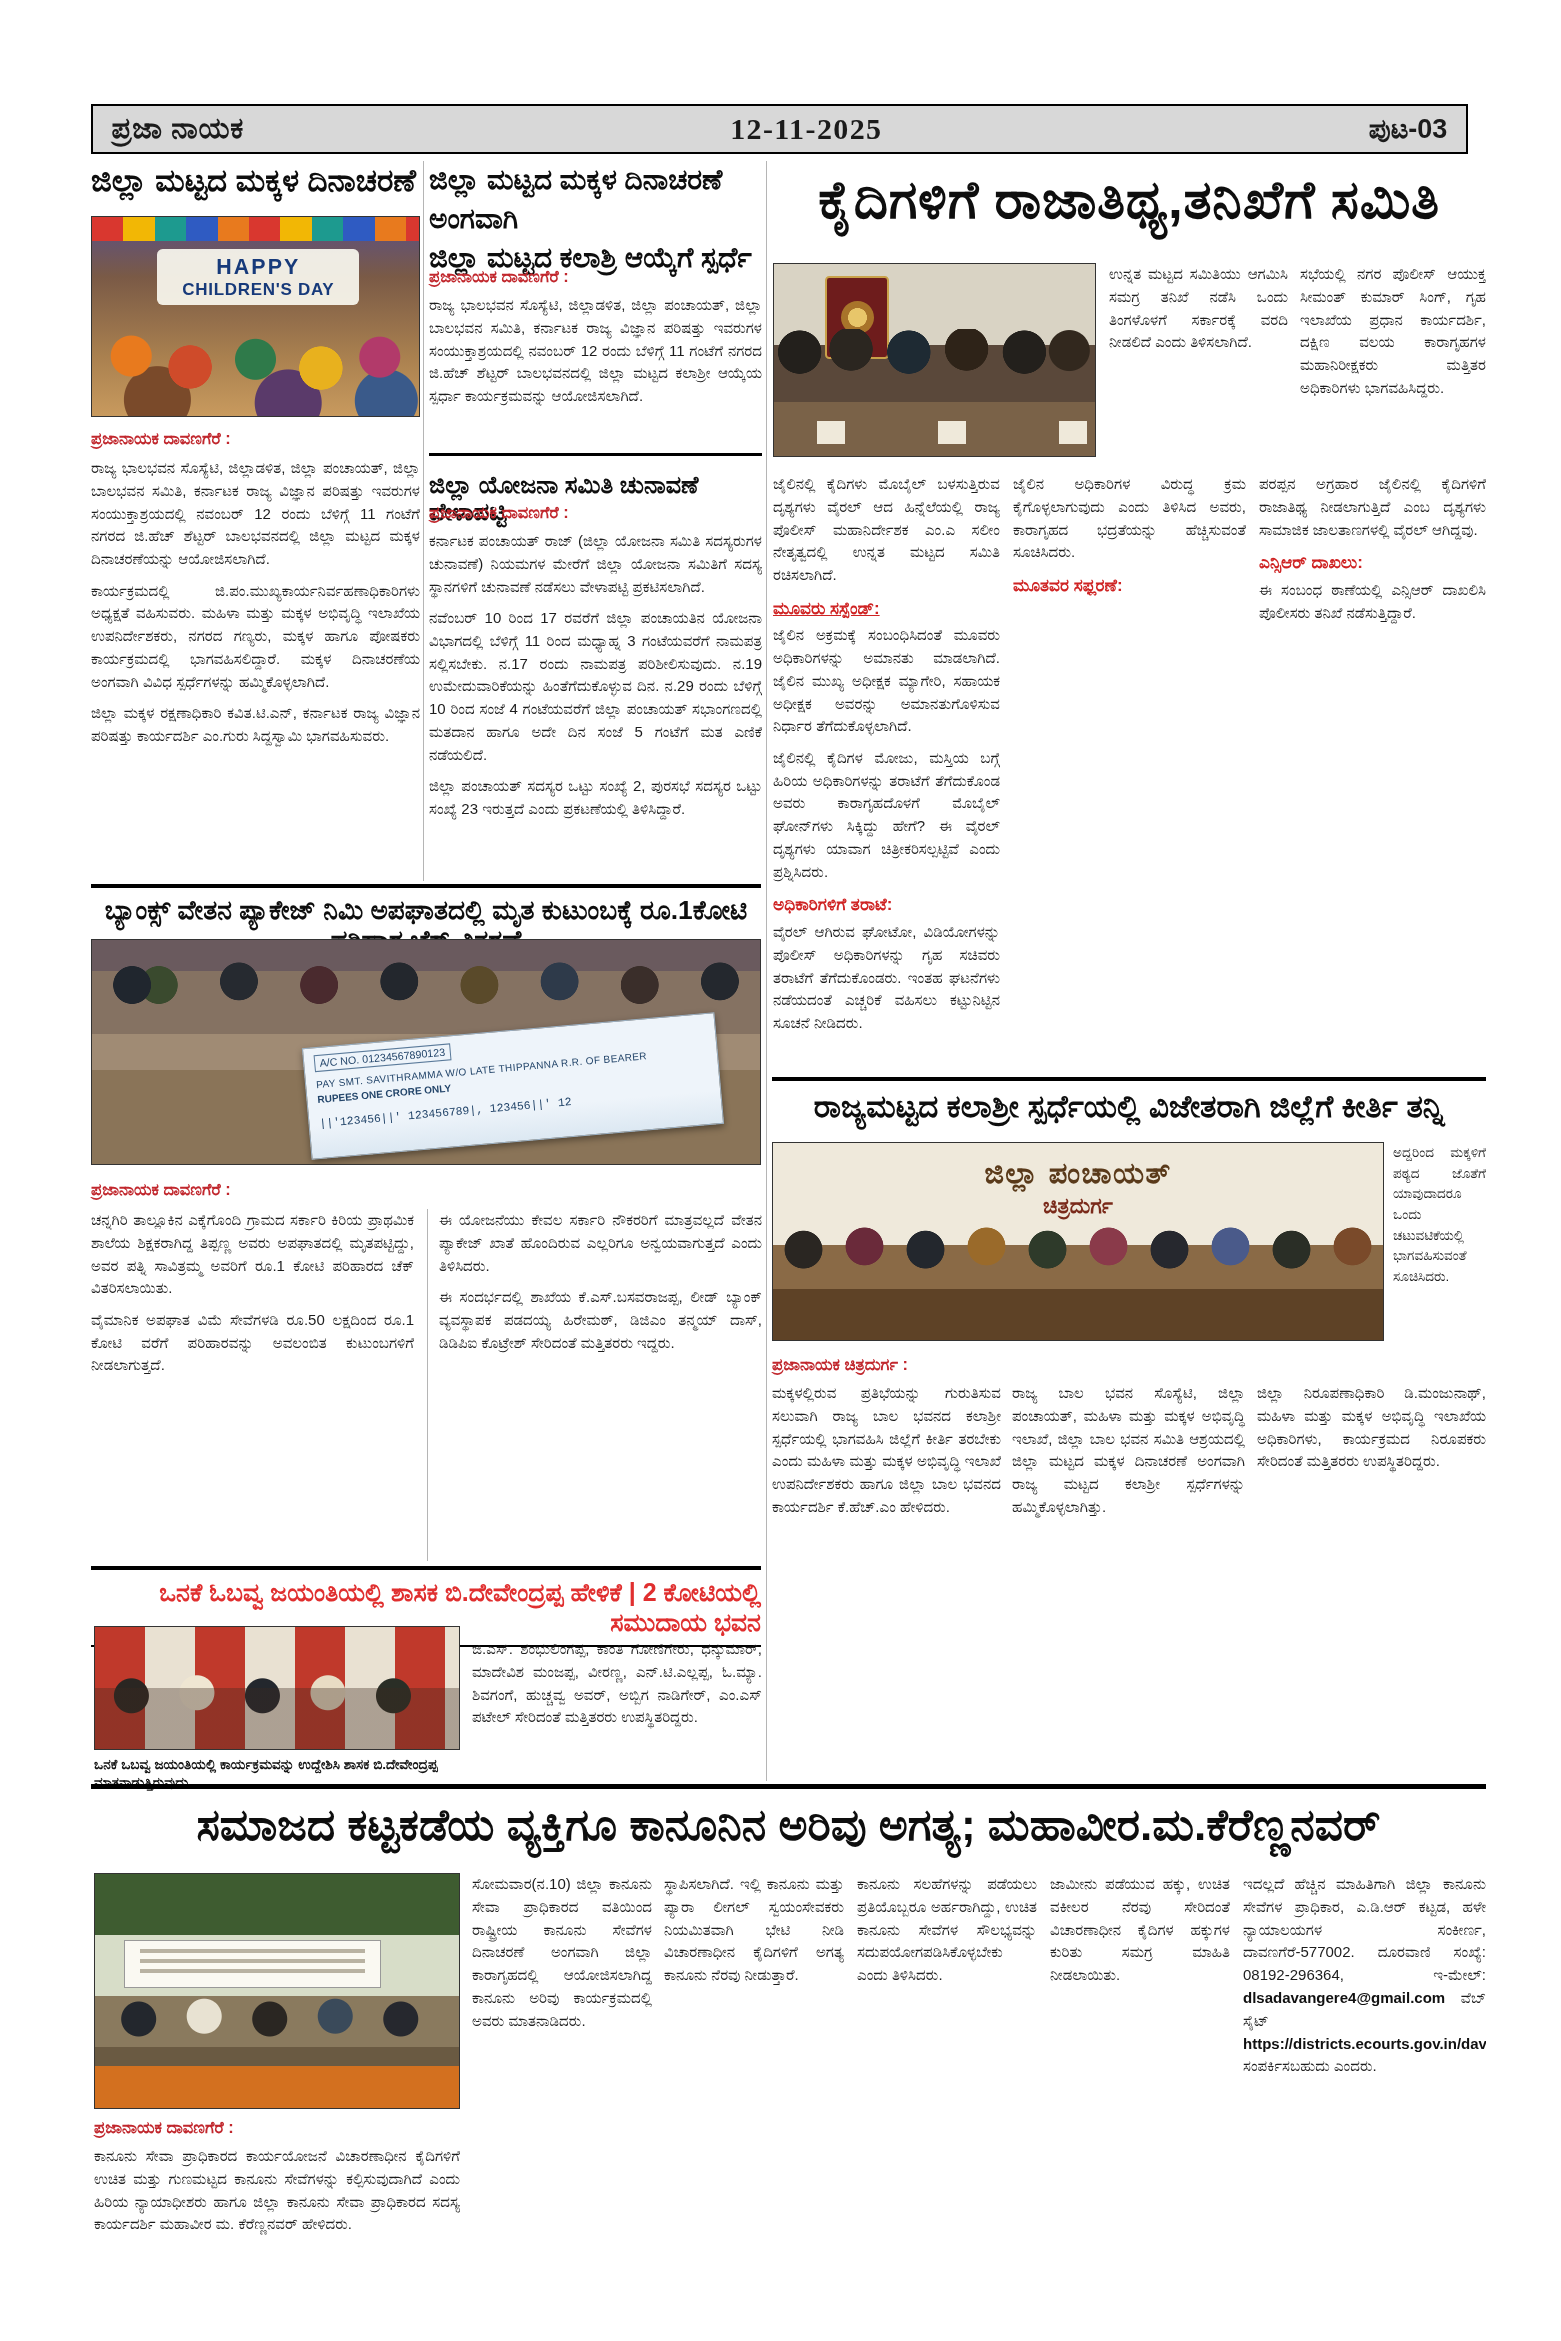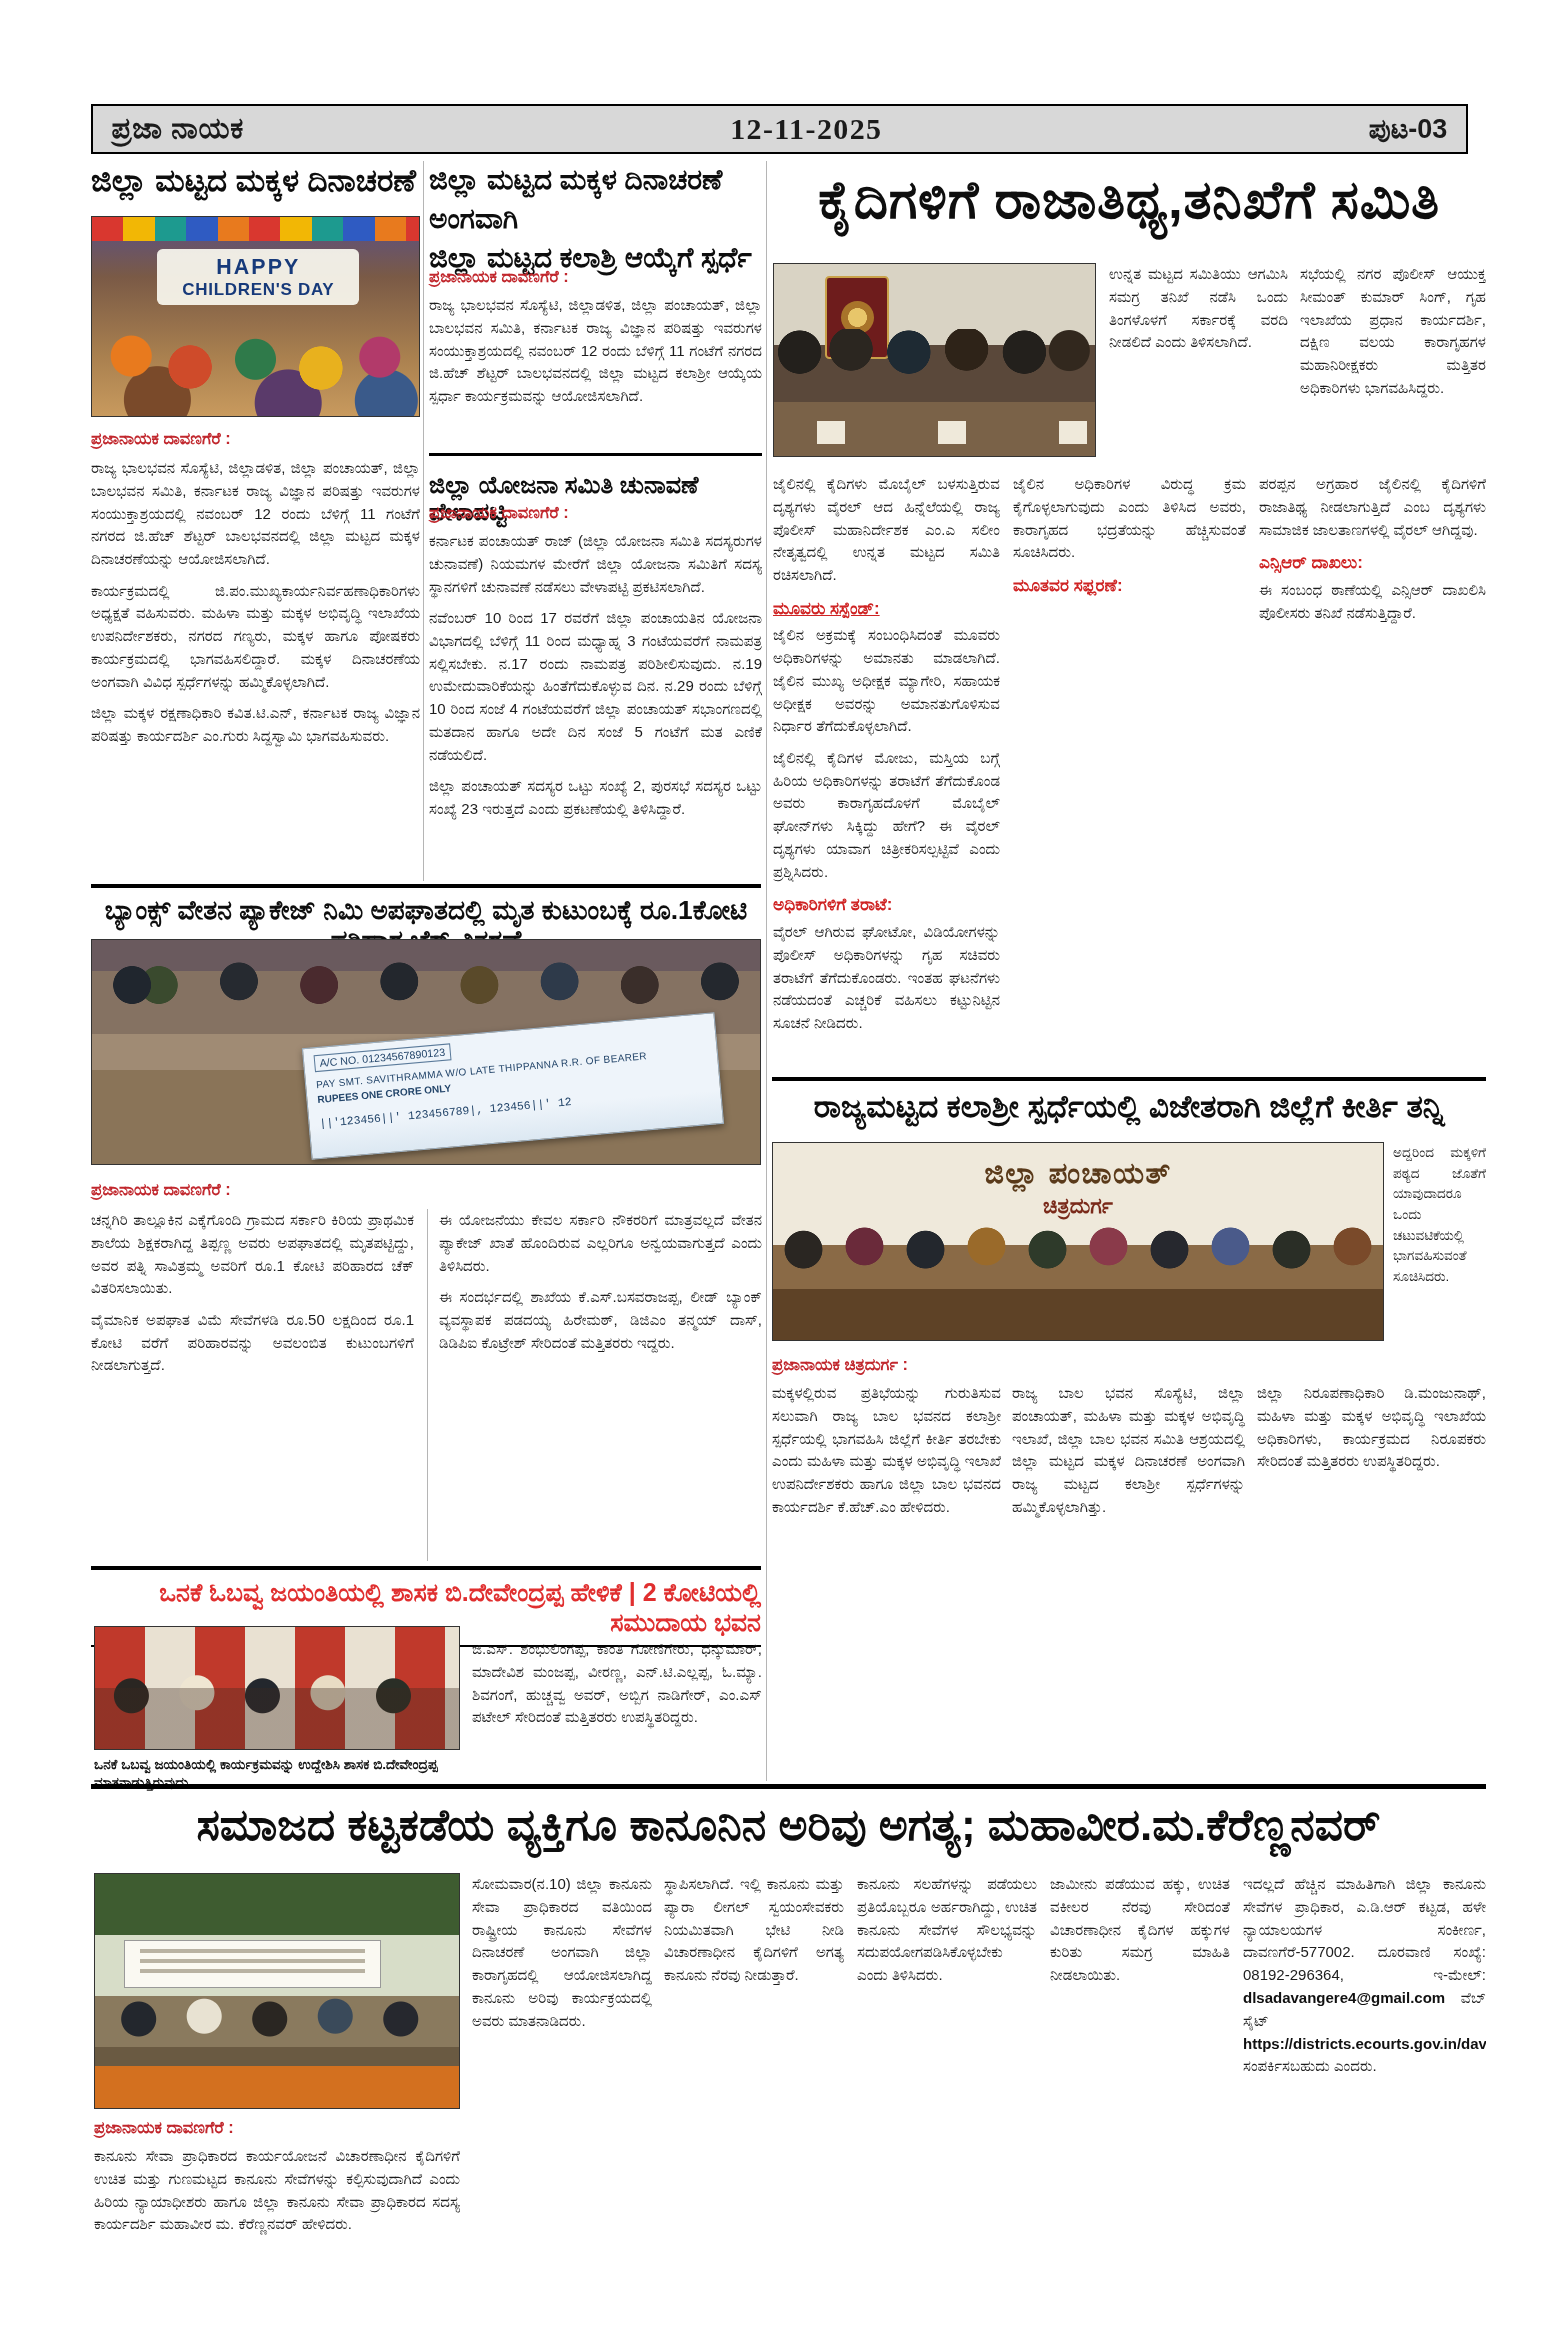--- a/index.html
+++ b/index.html
@@ -261,21 +261,21 @@
   <div class="abs ph ph-leg" style="left:94px;top:1873px;width:366px;height:236px;">
     <div class="leg-banner"></div>
     <div class="figs leg-figs"></div>
     <div class="leg-table"></div>
   </div>
   <div class="abs byline" style="left:94px;top:2118px;">ಪ್ರಜಾನಾಯಕ ದಾವಣಗೆರೆ :</div>
   <div class="abs body-txt" style="left:94px;top:2145px;width:366px;height:169px;">
     <p>ಕಾನೂನು ಸೇವಾ ಪ್ರಾಧಿಕಾರದ ಕಾರ್ಯಯೋಜನೆ ವಿಚಾರಣಾಧೀನ ಕೈದಿಗಳಿಗೆ ಉಚಿತ ಮತ್ತು ಗುಣಮಟ್ಟದ ಕಾನೂನು ಸೇವೆಗಳನ್ನು ಕಲ್ಪಿಸುವುದಾಗಿದೆ ಎಂದು ಹಿರಿಯ ನ್ಯಾಯಾಧೀಶರು ಹಾಗೂ ಜಿಲ್ಲಾ ಕಾನೂನು ಸೇವಾ ಪ್ರಾಧಿಕಾರದ ಸದಸ್ಯ ಕಾರ್ಯದರ್ಶಿ ಮಹಾವೀರ ಮ. ಕೆರೆಣ್ಣನವರ್ ಹೇಳಿದರು.</p>
   </div>
   <div class="abs body-txt" style="left:472px;top:1873px;width:180px;height:440px;">
-    <p>ಸೋಮವಾರ(ನ.10) ಜಿಲ್ಲಾ ಕಾನೂನು ಸೇವಾ ಪ್ರಾಧಿಕಾರದ ವತಿಯಿಂದ ರಾಷ್ಟ್ರೀಯ ಕಾನೂನು ಸೇವೆಗಳ ದಿನಾಚರಣೆ ಅಂಗವಾಗಿ ಜಿಲ್ಲಾ ಕಾರಾಗೃಹದಲ್ಲಿ ಆಯೋಜಿಸಲಾಗಿದ್ದ ಕಾನೂನು ಅರಿವು ಕಾರ್ಯಕ್ರಯದಲ್ಲಿ ಅವರು ಮಾತನಾಡಿದರು.</p>
+    <p>ಸೋಮವಾರ(ನ.10) ಜಿಲ್ಲಾ ಕಾನೂನು ಸೇವಾ ಪ್ರಾಧಿಕಾರದ ವತಿಯಿಂದ ರಾಷ್ಟ್ರೀಯ ಕಾನೂನು ಸೇವೆಗಳ ದಿನಾಚರಣೆ ಅಂಗವಾಗಿ ಜಿಲ್ಲಾ ಕಾರಾಗೃಹದಲ್ಲಿ ಆಯೋಜಿಸಲಾಗಿದ್ದ ಕಾನೂನು ಅರಿವು ಕಾರ್ಯಕ್ರಮದಲ್ಲಿ ಅವರು ಮಾತನಾಡಿದರು.</p>
   </div>
   <div class="abs body-txt" style="left:664px;top:1873px;width:180px;height:440px;">
     <p>ಸ್ಥಾಪಿಸಲಾಗಿದೆ. ಇಲ್ಲಿ ಕಾನೂನು ಮತ್ತು ಪ್ಯಾರಾ ಲೀಗಲ್ ಸ್ವಯಂಸೇವಕರು ನಿಯಮಿತವಾಗಿ ಭೇಟಿ ನೀಡಿ ವಿಚಾರಣಾಧೀನ ಕೈದಿಗಳಿಗೆ ಅಗತ್ಯ ಕಾನೂನು ನೆರವು ನೀಡುತ್ತಾರೆ.</p>
   </div>
   <div class="abs body-txt" style="left:857px;top:1873px;width:180px;height:440px;">
     <p>ಕಾನೂನು ಸಲಹೆಗಳನ್ನು ಪಡೆಯಲು ಪ್ರತಿಯೊಬ್ಬರೂ ಅರ್ಹರಾಗಿದ್ದು, ಉಚಿತ ಕಾನೂನು ಸೇವೆಗಳ ಸೌಲಭ್ಯವನ್ನು ಸದುಪಯೋಗಪಡಿಸಿಕೊಳ್ಳಬೇಕು ಎಂದು ತಿಳಿಸಿದರು.</p>
   </div>
   <div class="abs body-txt" style="left:1050px;top:1873px;width:180px;height:440px;">
     <p>ಜಾಮೀನು ಪಡೆಯುವ ಹಕ್ಕು, ಉಚಿತ ವಕೀಲರ ನೆರವು ಸೇರಿದಂತೆ ವಿಚಾರಣಾಧೀನ ಕೈದಿಗಳ ಹಕ್ಕುಗಳ ಕುರಿತು ಸಮಗ್ರ ಮಾಹಿತಿ ನೀಡಲಾಯಿತು.</p>
   </div>

